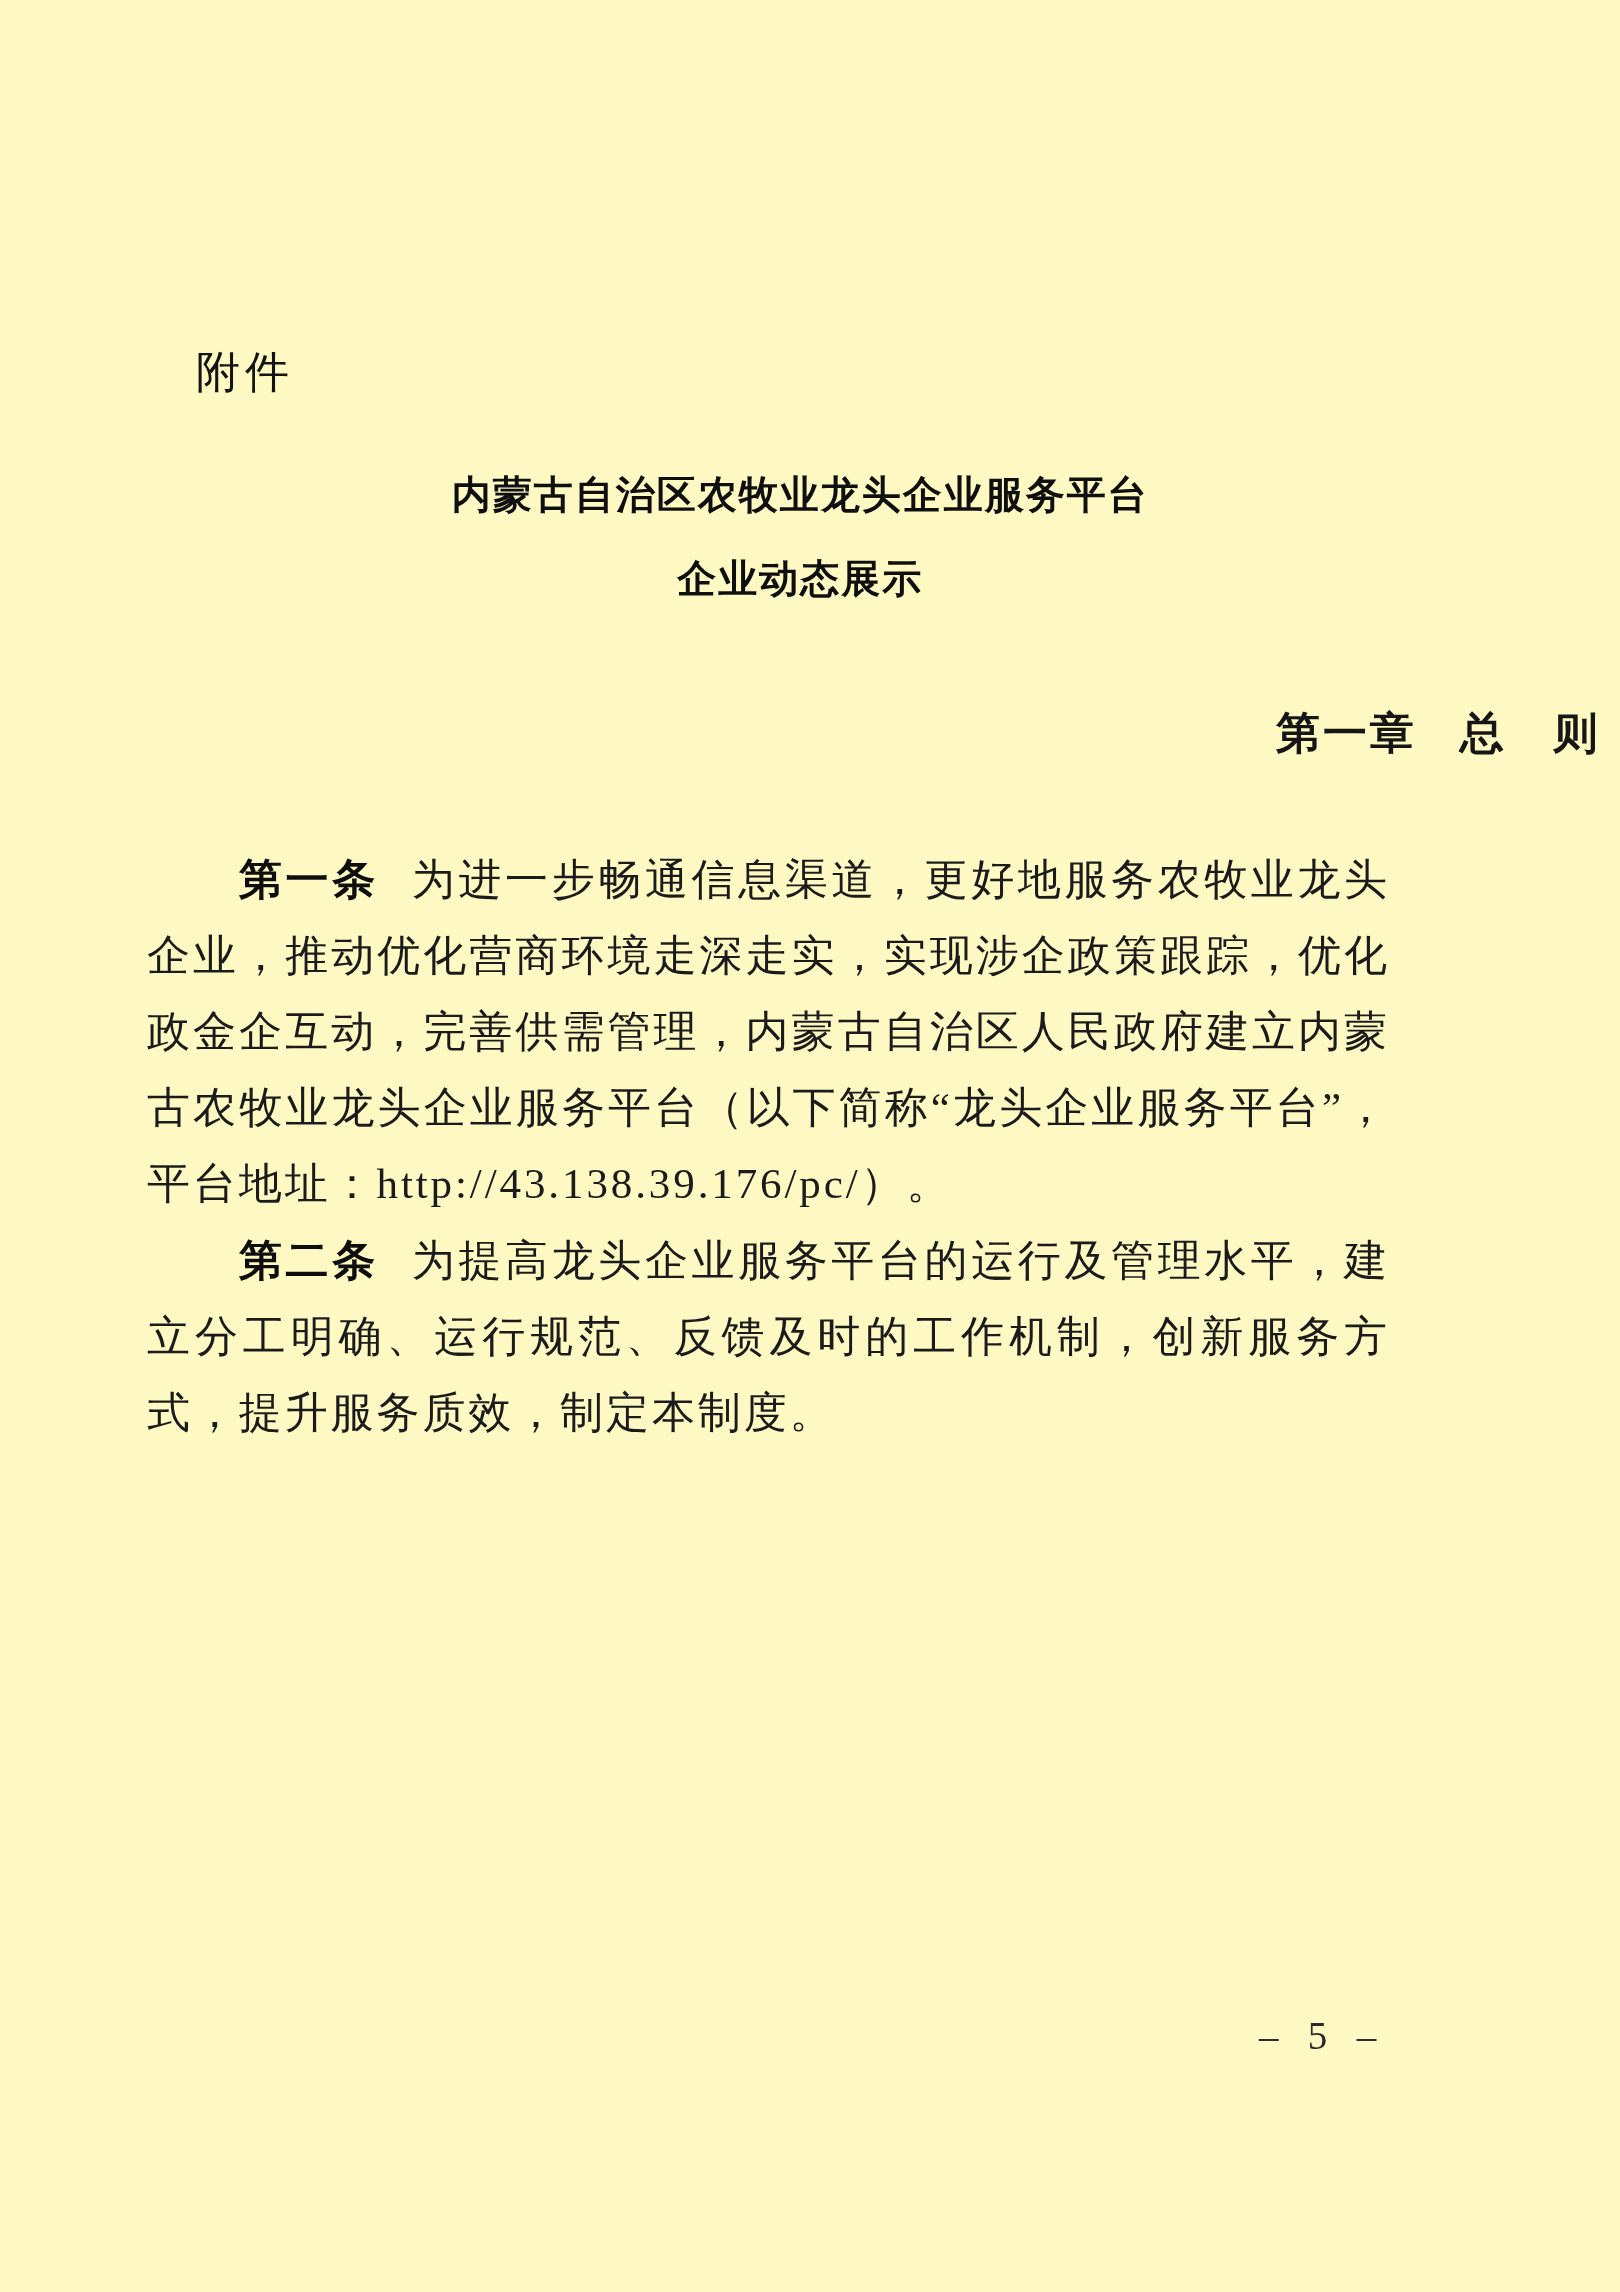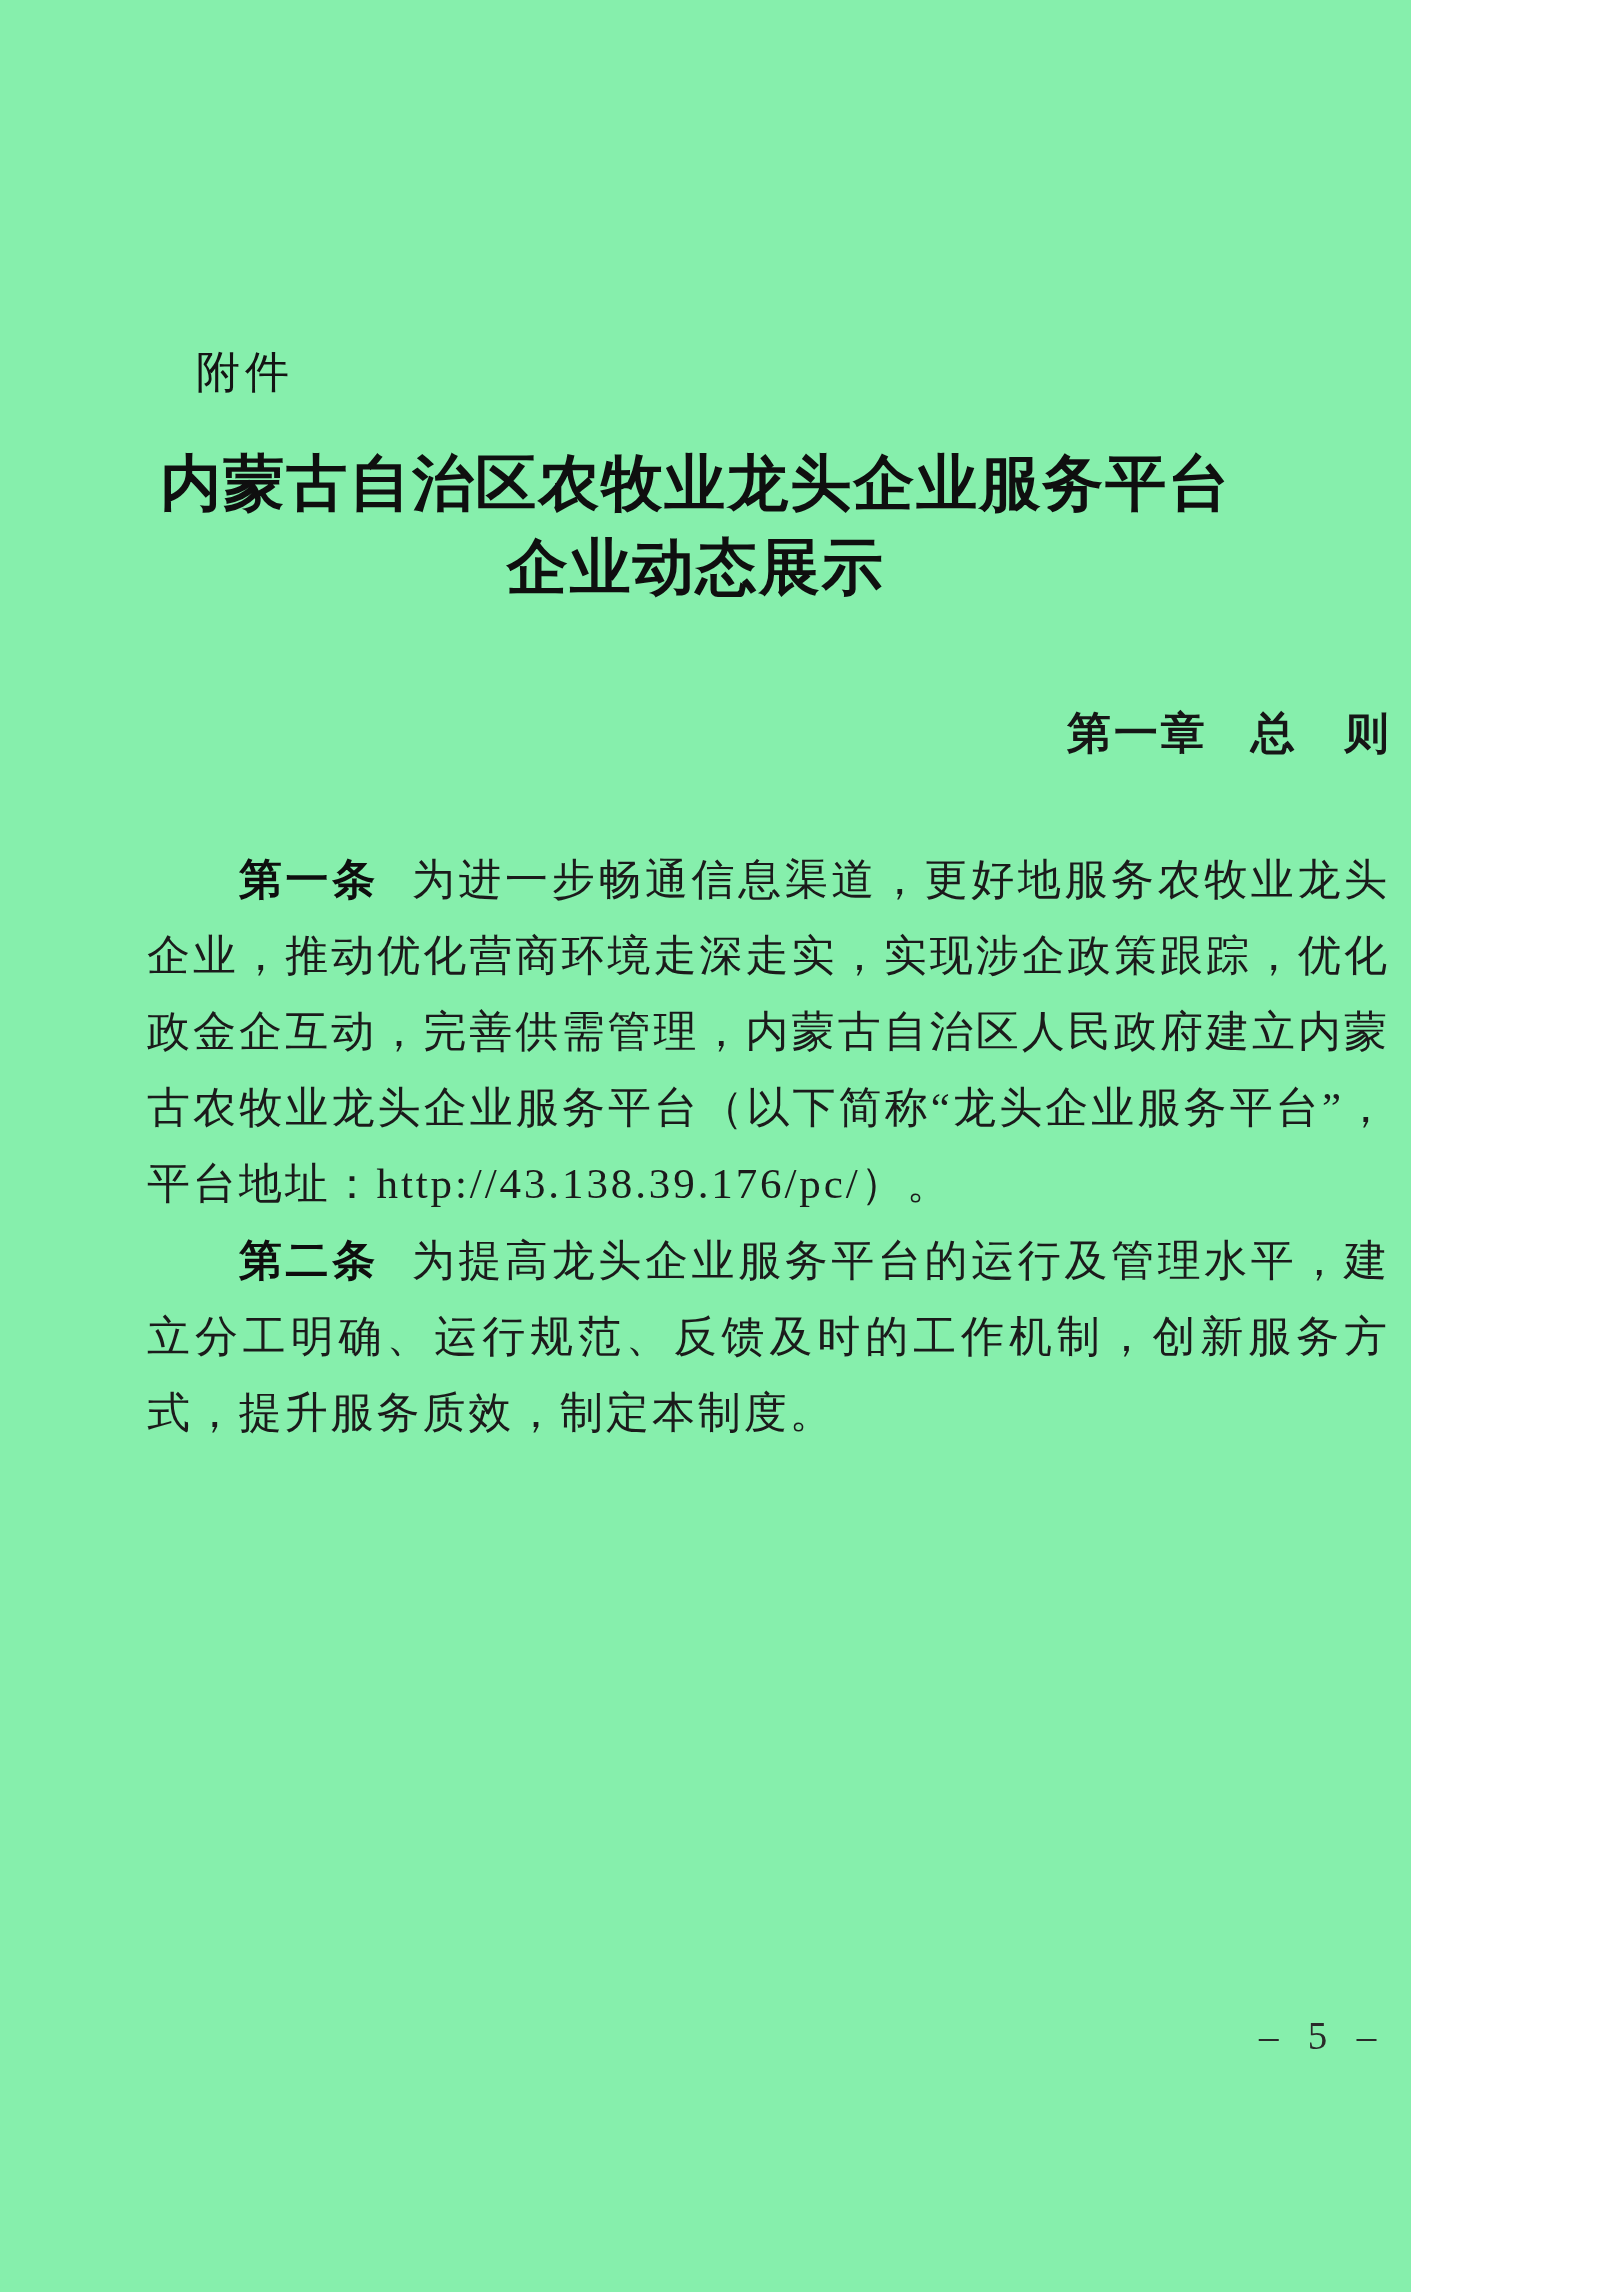--- a/index.html
+++ b/index.html
@@ -2,44 +2,44 @@
 <html><head>
 <meta charset="utf-8">
 <style>
   html, body {
     margin: 0;
     padding: 0;
     background: #ffffff;
   }
   .page {
     position: relative;
-    width: 1411px;
+    width: 1620px;
     height: 2293px;
-    background: #86efac;
+    background: #fef9c3;
     color: #1e1e1e;
     font-family: "Liberation Serif", "DejaVu Serif", serif;
     overflow: hidden;
   }
   .attachment {
     position: absolute;
     left: 196px;
     top: 343px;
     font-size: 44px;
     letter-spacing: 4.9px;
     color: #141414;
   }
   .title {
     position: absolute;
     left: 0;
     right: 19.6px;
     top: 441px;
-    margin: 1px;
+    margin: 12px;
     text-align: center;
     font-weight: 700;
-    font-size: 61px;
+    font-size: 39px;
     line-height: 84px;
     letter-spacing: 2px;
     color: #0f0f0f;
     font-family: "Liberation Serif", "DejaVu Serif", serif;
   }
   .title .title-line {
     display: block;
   }
   .chapter {
     position: absolute;

